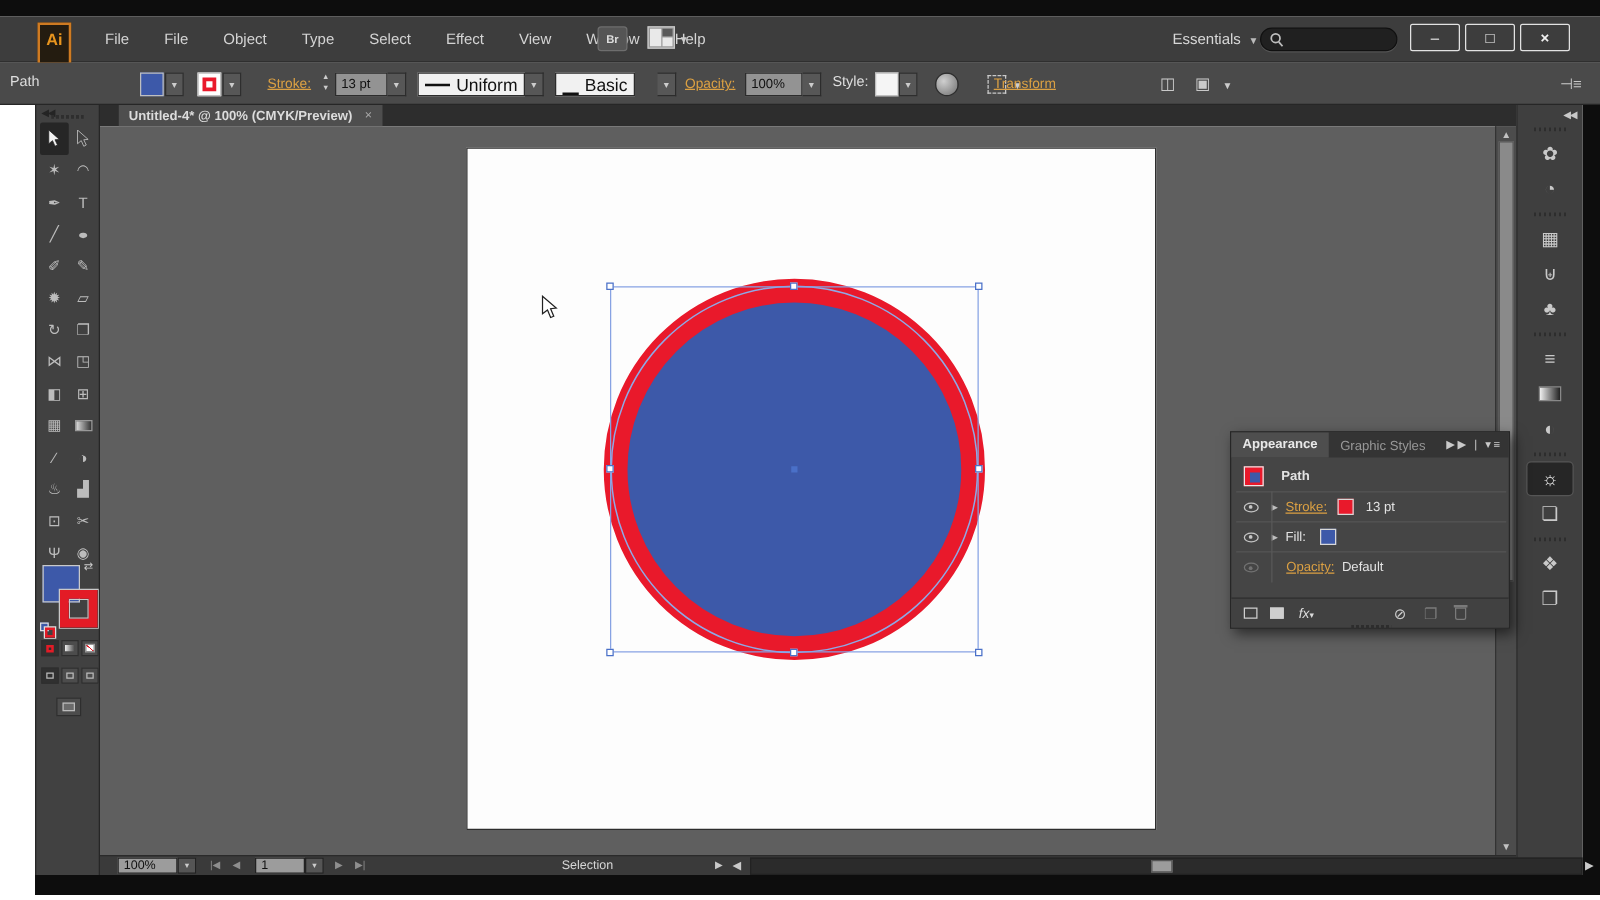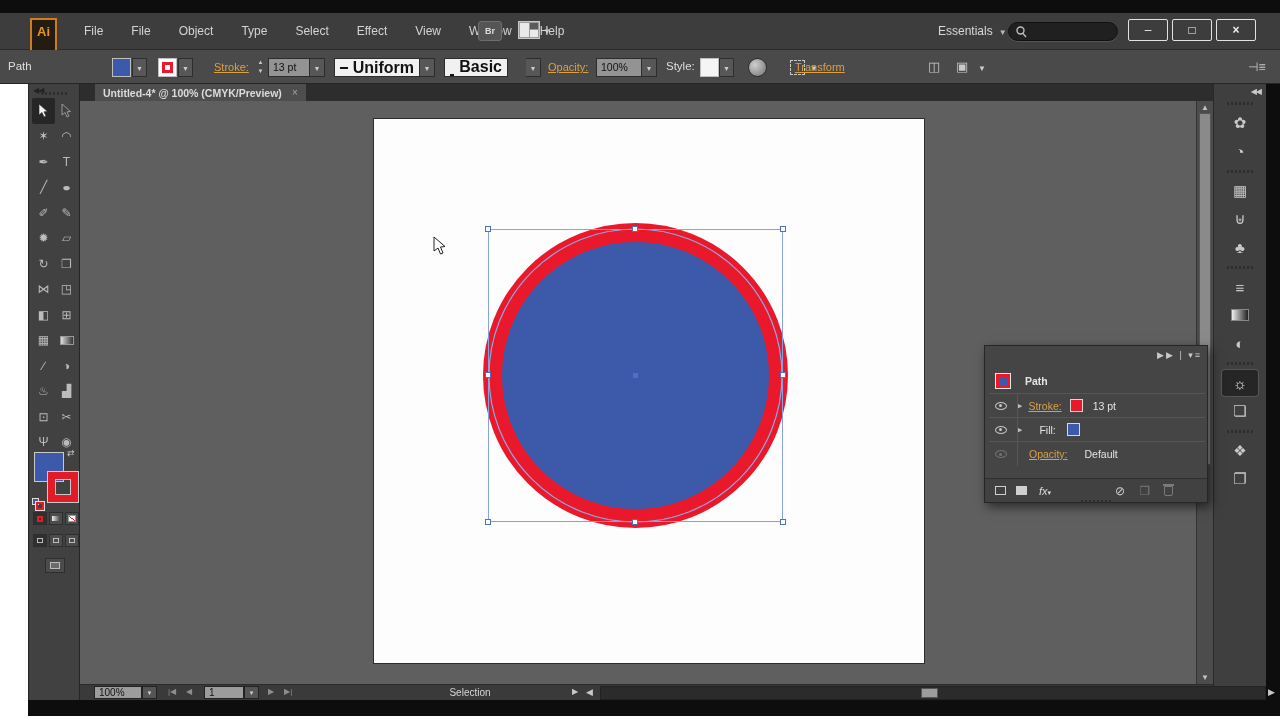--- a/index.html
+++ b/index.html
@@ -41,21 +41,21 @@
   #fill-swatch { left:112px; top:8px; width:19px; height:19px; background:#3d59a9; border:1px solid #bfbfbf; }
   #stroke-swatch { left:158px; top:8px; width:19px; height:19px; background:#fff; border:1px solid #bfbfbf; }
   #stroke-swatch .ring { position:absolute; left:3px; top:3px; width:11px; height:11px; border:3px solid #e9192b; }
   .stepper { left:256px; top:8px; width:9px; height:19px; }
   .stepper span { display:block; color:#ccc; font-size:6px; line-height:9px; text-align:center; }
   .field { background:#939393; border:1px solid #2c2c2c; color:#111; font-size:10.5px; line-height:17px; padding:0 4px; height:19px; top:8px; }
   .fdrop { top:8px; width:15px; height:19px; background:#575757; border:1px solid #2c2c2c; border-left:none;
            color:#ccc; font-size:7px; text-align:center; line-height:19px; }
   .white-dd { top:8px; height:19px; background:#f1f1f1; border:1px solid #2c2c2c; display:flex; align-items:center; padding:0 5px; }
   .white-dd .line { width:22px; height:2px; background:#111; margin-right:5px; }
-  .white-dd .txt { font-size:16px; color:#111;font-weight:bold; }
+  .white-dd .txt { font-size:14px; color:#111; }
   #style-swatch { left:700px; top:8px; width:19px; height:19px; background:#f5f5f5; border:1px solid #bfbfbf; }
   #recolor { left:748px; top:8px; width:19px; height:19px; border-radius:50%;
              background:radial-gradient(circle at 35% 35%, #cfcfcf, #6f6f6f); border:1px solid #2e2e2e; }
   #isolate { left:790px; top:10px; width:15px; height:15px; border:1px dashed #c9c9c9; }
   #isolate-caret { left:810px; top:14px; color:#ccc; font-size:8px; }
   .align-ic { top:9px; color:#c9c9c9; font-size:13px; }
   #cb-panel-toggle { left:1248px; top:10px; color:#c9c9c9; font-size:12px; }
 
   
   #left-gutter { left:0; top:84px; width:28px; height:636px; background:#ffffff; }
@@ -119,21 +119,21 @@
   #ap-tab-active { background:#4e4e4e; color:#e8e8e8; font-size:10.5px; font-weight:bold; padding:3px 9px; height:20px; }
   #ap-tab-inactive { color:#989898; font-size:10.5px; padding:3px 9px; }
   #ap-tabicons { position:absolute; right:5px; top:4px; color:#c9c9c9; font-size:9px; letter-spacing:2px; }
   .ap-row { position:absolute; left:4px; width:216px; height:24px; border-bottom:1px solid #555; display:flex; align-items:center; }
   .eye { width:12px; height:8px; border:1px solid #c6c6c6; border-radius:50%; position:relative; margin-left:6px; }
   .eye::after { content:''; position:absolute; left:3px; top:1.5px; width:3px; height:3px; background:#c6c6c6; border-radius:50%; }
   .eye.dim { opacity:.35; }
   .ap-div { position:absolute; left:32px; top:47px; width:1px; height:73px; background:#585858; }
   .expand { color:#bdbdbd; font-size:7px; margin-left:10px; }
   .ap-link { color:#dba043; font-size:10.5px; text-decoration:underline; margin-left:6px; }
-  .ap-text { color:#e3e3e3; font-size:10.5px; margin-left:17px; }
+  .ap-text { color:#e3e3e3; font-size:10.5px; margin-left:6px; }
   .ap-swatch { width:13px; height:13px; border:1px solid #d8d8d8; margin-left:8px; }
   #ap-thumb { width:16px; height:16px; background:#e9192b; border:1px solid #e8e8e8; position:relative; margin-left:6px; }
   #ap-thumb span { position:absolute; left:4px; top:4px; width:8px; height:8px; background:#3d59a9; }
   #ap-bottom { position:absolute; left:0; bottom:0; width:100%; height:24px; background:#414141;
                border-top:1px solid #2e2e2e; display:flex; align-items:center; }
   #ap-bottom .sq { width:11px; height:9px; border:1px solid #cfcfcf; margin-left:10px; }
   #ap-bottom .sq.fill { background:#cfcfcf; }
   #ap-fx { color:#dcdcdc; font-size:11px; font-style:italic; margin-left:12px; }
   #ap-fx .c { font-size:7px; font-style:normal; }
   .ap-dim { color:#7a7a7a; font-size:12px; }
@@ -379,20 +379,24 @@
         <div class="dock-sep" style="top: 278px;"></div>
         <div class="dock-btn active" title="Appearance" style="top: 286px;">☼</div>
         <div class="dock-btn" title="Graphic Styles" style="top: 314px;">❏</div>
         <div class="dock-sep" style="top: 346px;"></div>
         <div class="dock-btn" title="Layers" style="top: 354px;">❖</div>
         <div class="dock-btn" title="Artboards" style="top: 382px;">❐</div>
       </div>
   </div>
 
   <div class="abs" id="ap-panel">
+    <div id="ap-tabs">
+      <span id="ap-tab-active">Appearance</span>
+      <span id="ap-tab-inactive">Graphic Styles</span>
+    </div>
     <span id="ap-tabicons">▶▶&nbsp;|&nbsp;▾≡</span>
     <div class="ap-row" style="top:23px; height:25px;">
       <div id="ap-thumb">
           <span></span>
         </div>
       <span class="ap-text" style="font-weight:bold; margin-left:14px;">Path</span>
     </div>
     <div class="ap-row" style="top:48px;">
       <span class="eye"></span>
       <span class="expand">▶</span>

